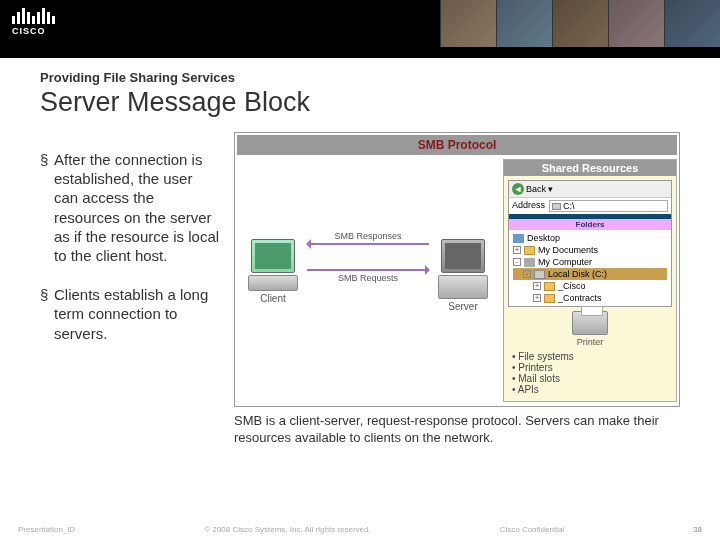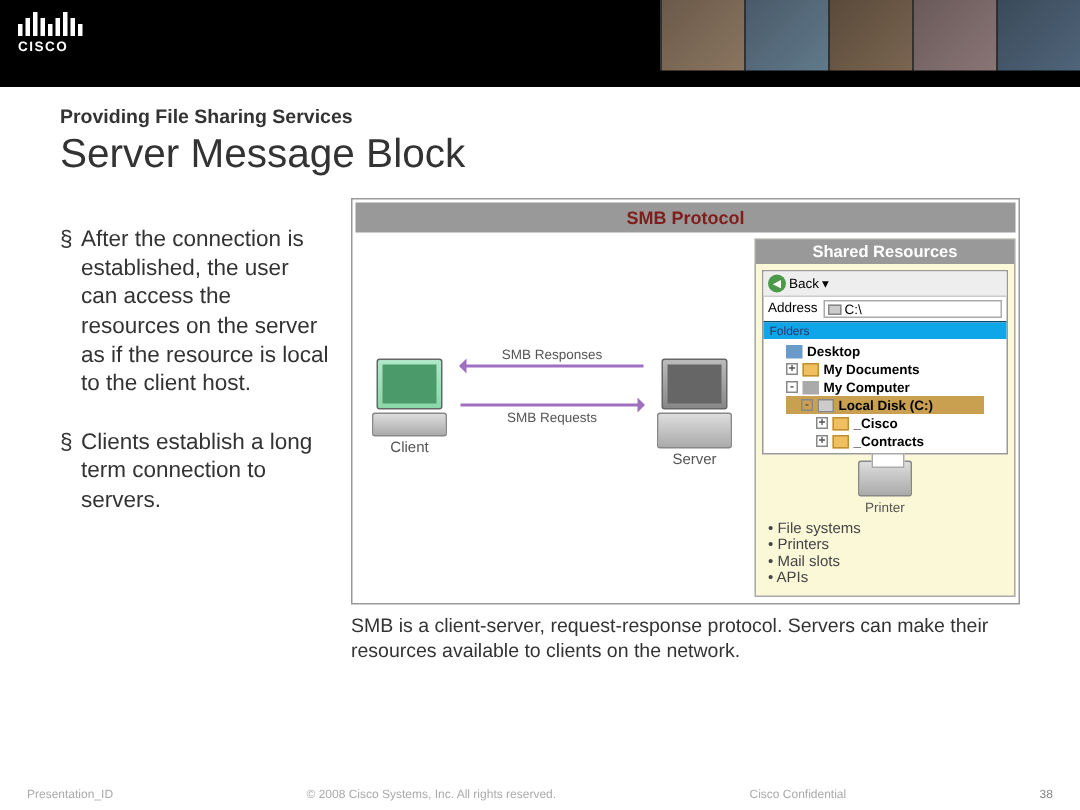--- a/index.html
+++ b/index.html
@@ -51,25 +51,25 @@
   .arrow-label { font-size: 9px; color: #555; position: absolute; width: 100%; text-align: center; }
   .arrow-resp .arrow-label { top: -12px; }
   .arrow-req .arrow-label { top: 4px; }
   
   .diag-right { width: 174px; border: 1px solid #aaa; background: #fbf8d8; padding: 0 0 6px 0; }
   .sr-title { background: #999; color: #fff; font-size: 11px; text-align: center; padding: 2px; font-weight: bold; }
   .explorer { background: #fff; border: 1px solid #999; margin: 4px; font-size: 9px; }
   .exp-toolbar { display: flex; align-items: center; gap: 4px; padding: 2px 3px; border-bottom: 1px solid #ccc; background: #eee; }
   .exp-back { display: flex; align-items: center; gap: 2px; }
   .exp-back-icon { width: 12px; height: 12px; background: #4a9a4a; border-radius: 50%; color: #fff; font-size: 9px; text-align: center; line-height: 12px; }
-  .exp-addr { padding: 2px 3px; border-bottom: 1px solid #0c4a6e; display: flex; gap: 4px; }
+  .exp-addr { padding: 2px 3px; border-bottom: 5px solid #0c4a6e; display: flex; gap: 4px; }
   .exp-addr-val { background: #fff; border: 1px solid #aaa; flex: 1; padding: 0 2px; display: flex; align-items: center; gap: 2px; }
   .disk-ico { width: 9px; height: 7px; background: #ccc; border: 1px solid #888; }
-  .exp-section { background: #0ea5e9; padding: 1px 4px; font-size: 8px; font-weight: normal; color: #336; }
-  .tree { padding: 2px 15px; font-weight: bold; }
+  .exp-section { background: #f0abfc; padding: 1px 4px; font-size: 8px; font-weight: bold; color: #336; text-align: center; }
+  .tree { padding: 2px 4px; }
   .tree-item { display: flex; align-items: center; gap: 3px; padding: 1px 0; font-size: 9px; }
   .tree-item.indent1 { padding-left: 10px; }
   .tree-item.indent2 { padding-left: 20px; }
   .tree-item.sel { background: #c8a050; }
   .fico { width: 11px; height: 9px; display: inline-block; }
   .fico.desktop { background: #6a9aca; }
   .fico.folder { background: #f0c060; border: 1px solid #c09030; }
   .fico.mycomp { background: #aaa; }
   .fico.disk { background: #ccc; border: 1px solid #888; }
   .plus { width: 8px; height: 8px; border: 1px solid #888; font-size: 8px; line-height: 6px; text-align: center; color: #555; }

